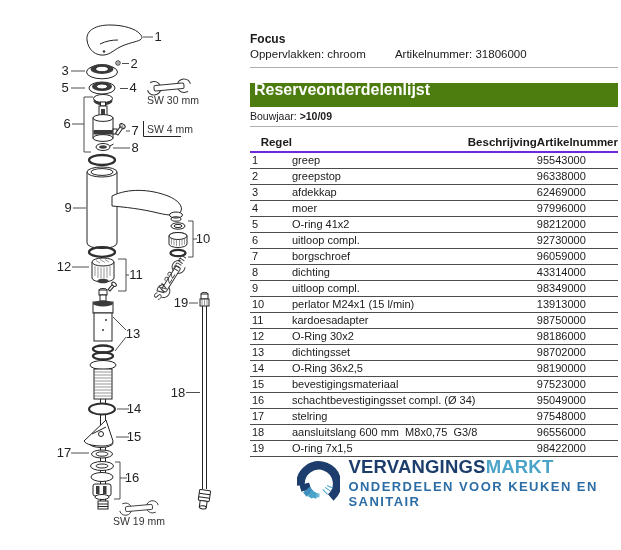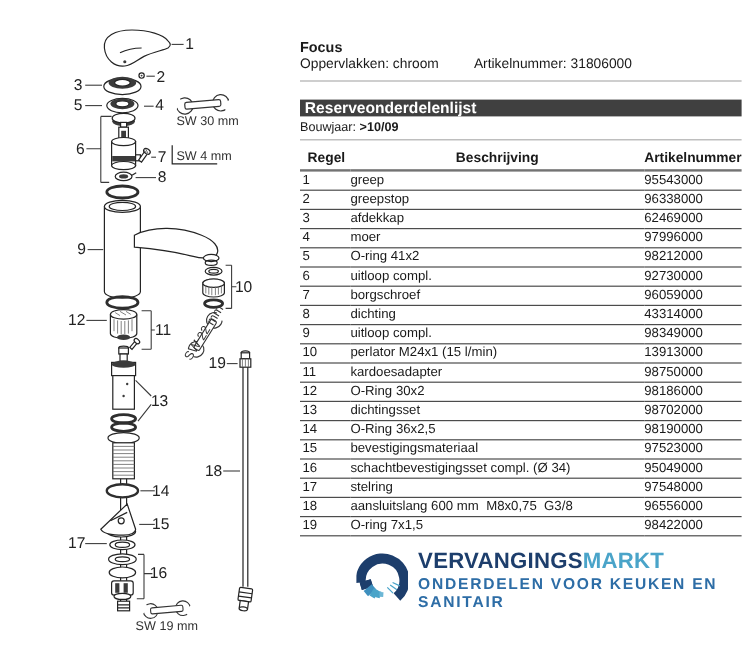--- a/index.html
+++ b/index.html
@@ -17,28 +17,28 @@
   .num{font:13px "Liberation Sans",sans-serif;fill:#222;}
   .sw{font:10.5px "Liberation Sans",sans-serif;fill:#333;}
   
   .content{position:absolute;left:250px;top:0;width:368px;padding-top:33px;}
   .product-name,.product-subtitle{font-size:12px;font-weight:bold;line-height:13px;}
   .product-meta{font-size:11.5px;line-height:13px;margin-top:2px;}
   .product-meta .b{font-weight:normal;}
   .meta-art{margin-left:26px;}
   .rule{border-top:1px solid #aeaeae;height:0;}
   .rule1{margin-top:6px;}
-  .section-bar{margin-top:15px;height:14px;line-height:14px;background:#404040;
-               color:#fff;font-size:13px;font-weight:bold;padding-left:4px;}
+  .section-bar{margin-top:15px;height:24px;line-height:14px;background:#4d7c0f;
+               color:#fff;font-size:16px;font-weight:bold;padding-left:4px;}
   .bouwjaar{margin-top:4px;font-size:10.5px;line-height:11px;}
   .bouwjaar .b{font-weight:bold;}
   .rule2{margin-top:4px;}
   table.parts{margin-top:7px;width:100%;border-collapse:collapse;}
-  table.parts th{font-size:11.5px;font-weight:bold;text-align:center;
-                 padding:2px 0 3px;border-bottom:2px solid #737373;}
+  table.parts th{font-size:11.5px;font-weight:bold;text-align:right;
+                 padding:2px 0 3px;border-bottom:2px solid #6d28d9;}
   table.parts td{font-size:11px;line-height:11.5px;padding:2px 0 1.5px;
                  border-bottom:1px solid #4c4c4c;white-space:pre-wrap;}
   .col-regel{width:40px;padding-left:2px !important;}
   .col-art{width:78px;}
   
   .logo{position:absolute;left:297px;top:456px;display:flex;align-items:center;gap:8px;}
   .logo-text{display:flex;flex-direction:column;}
   .brand{font-size:18.5px;font-weight:bold;letter-spacing:0.2px;line-height:20px;}
   .brand-primary{color:#1d3e6c;}
   .brand-secondary{color:#4aa4c9;}

